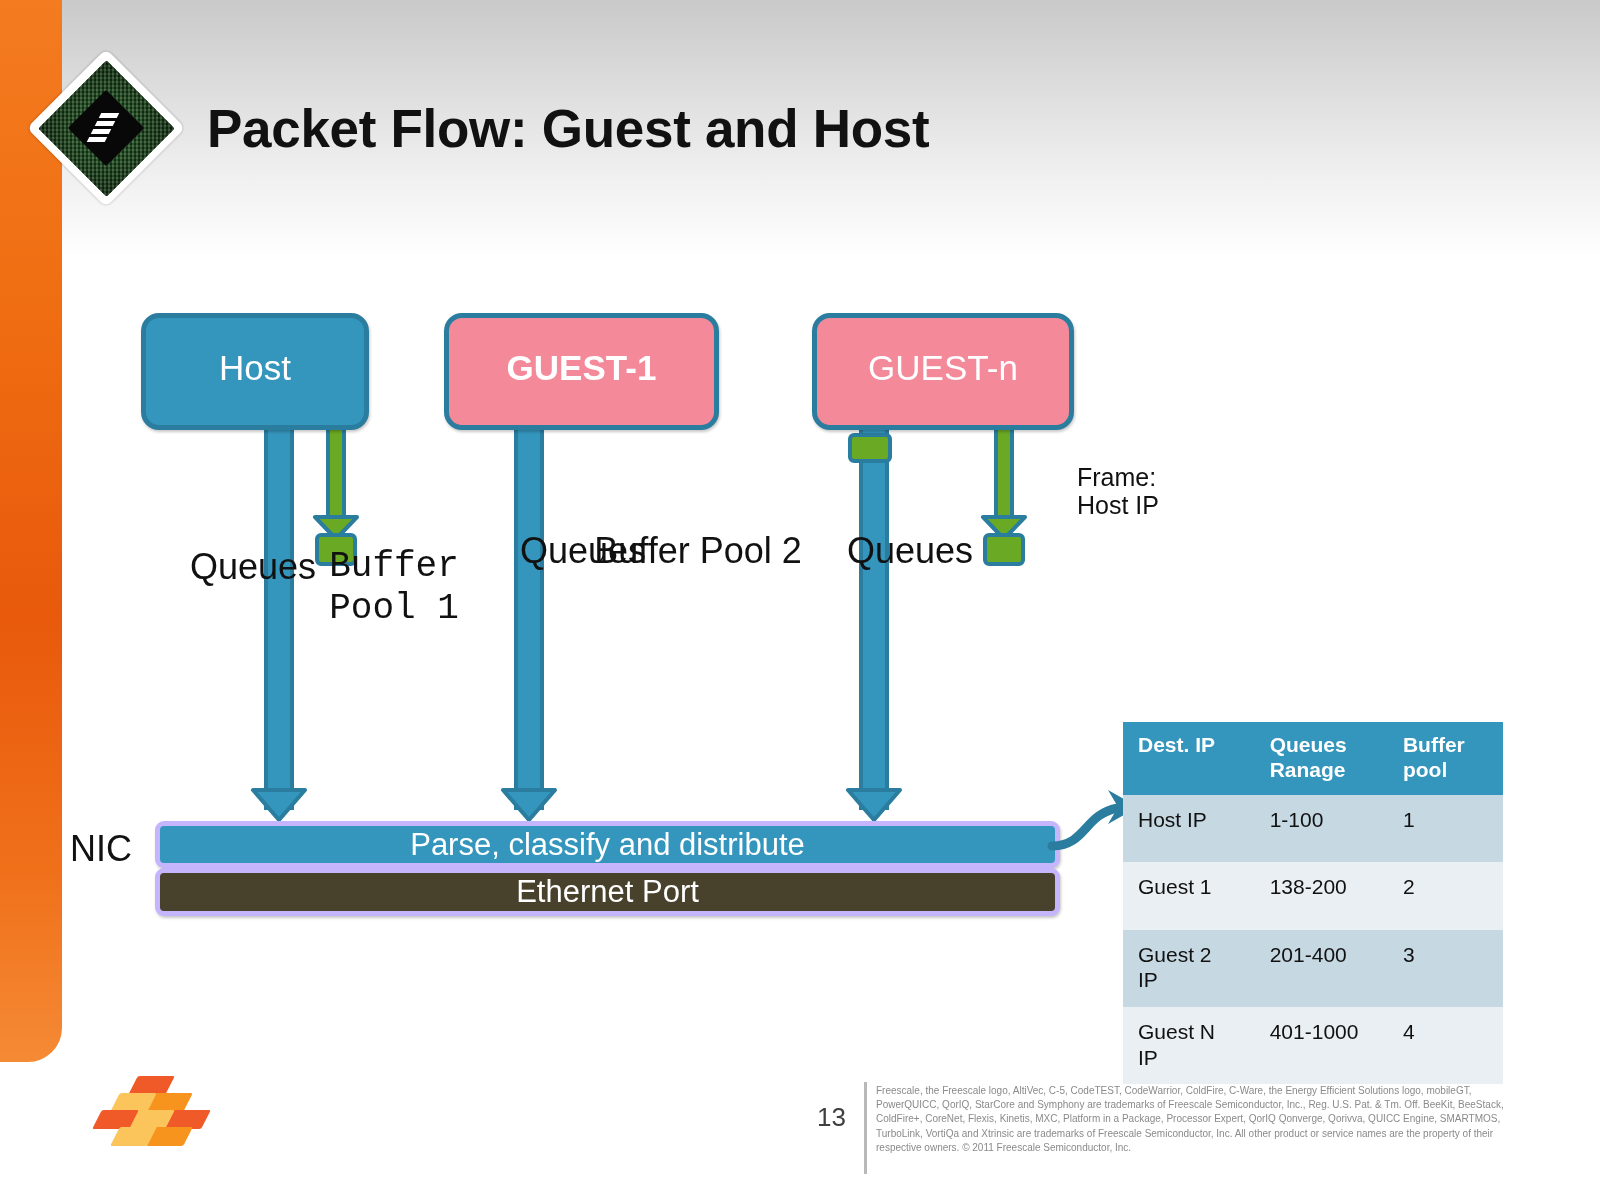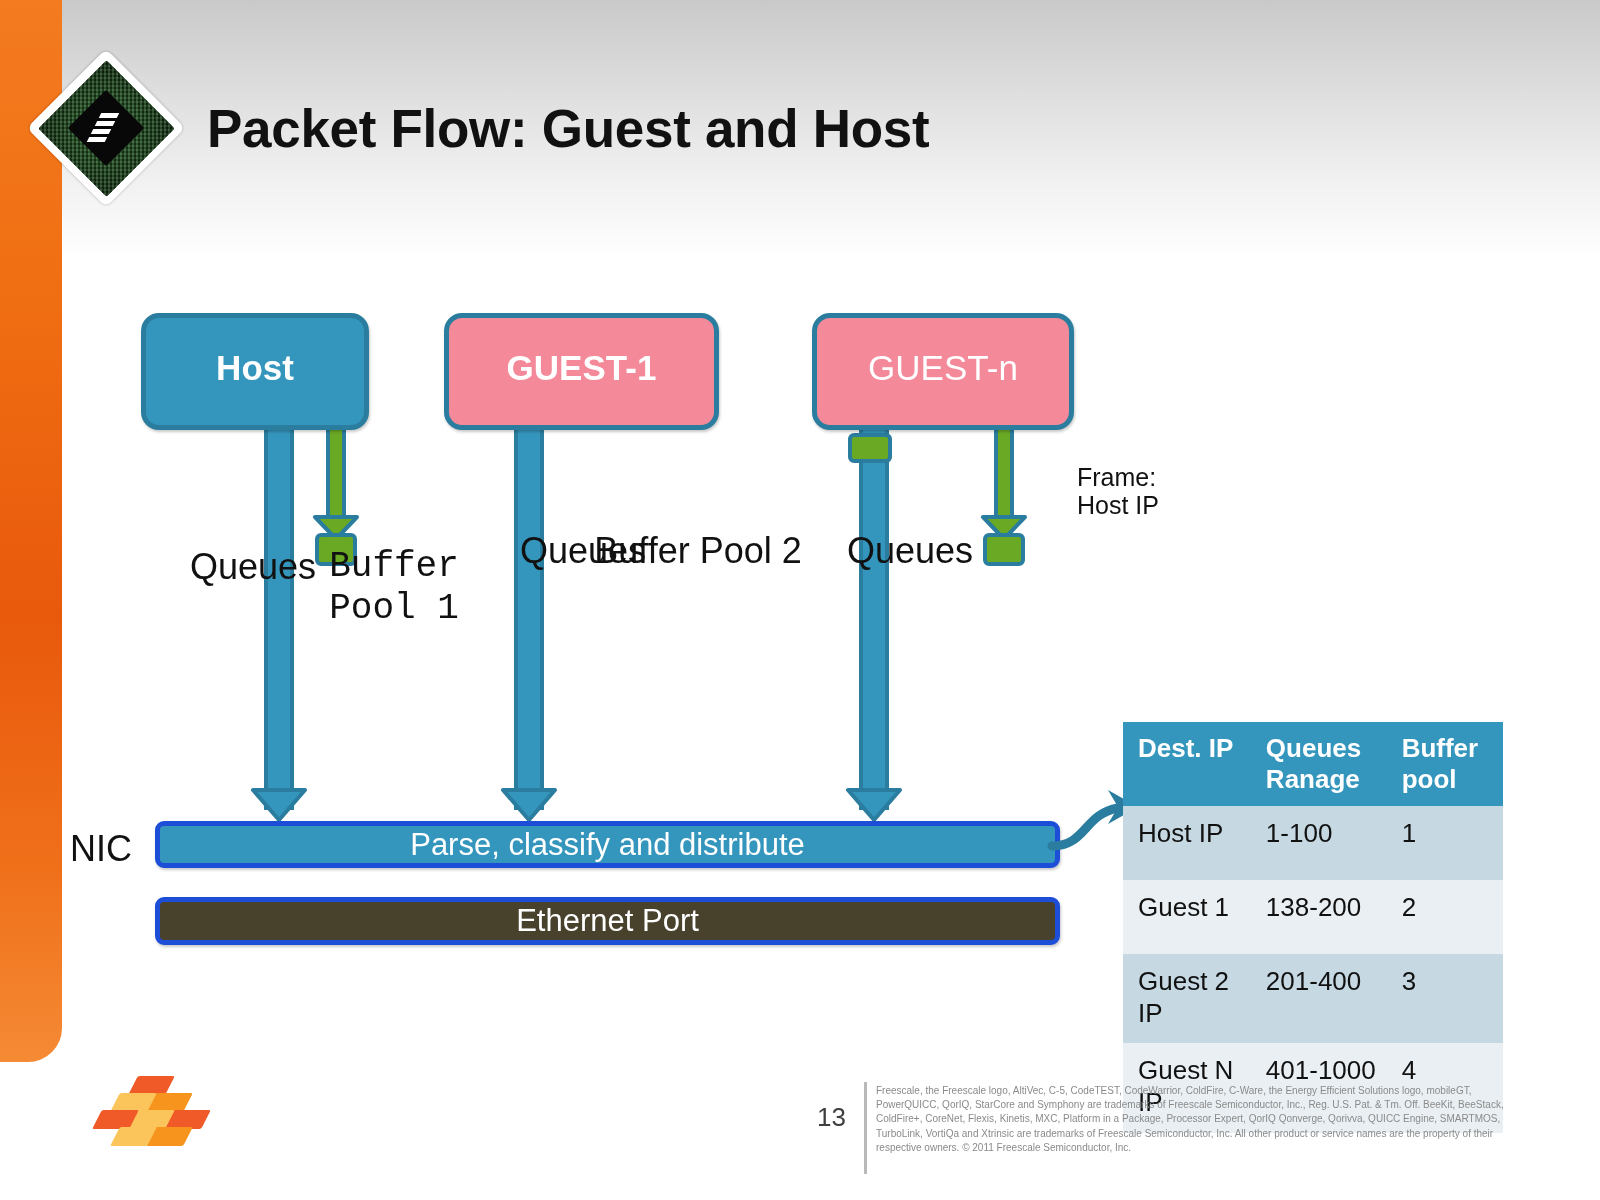--- a/index.html
+++ b/index.html
@@ -107,21 +107,21 @@
     display: flex;
     align-items: center;
     justify-content: center;
     color: #ffffff;
     font-size: 35px;
     box-shadow: 1px 2px 3px rgba(0,0,0,.22);
   }
   .vm-host  { left: 141px; top: 313px; width: 228px; height: 117px; background: #3596bd; }
   .vm-g1    { left: 444px; top: 313px; width: 275px; height: 117px; background: #f4899a; font-weight: bold; }
   .vm-gn    { left: 812px; top: 313px; width: 262px; height: 117px; background: #f4899a; }
-  .vm-host span { position: relative; top: -4px; font-weight: bold; }
+  .vm-host span { position: relative; top: -4px; }
   .vm-g1 span, .vm-gn span { position: relative; top: -4px; }
 
   
   .pipe {
     position: absolute;
     width: 30px;
     background: #3596bd;
     border-left: 4px solid #2a7d9e;
     border-right: 4px solid #2a7d9e;
     box-sizing: border-box;
@@ -193,43 +193,43 @@
   .lbl-nic {
     position: absolute;
     left: 70px; top: 828px;
     font-size: 36px;
     color: #111111;
   }
 
   
   .bar {
     position: absolute;
-    border: 5px solid #1d4ed8;
+    border: 5px solid #c4b5fd;
     border-radius: 9px;
     box-sizing: border-box;
     display: flex;
     align-items: center;
     justify-content: center;
     color: #ffffff;
     font-size: 31px;
     box-shadow: 1px 2px 3px rgba(0,0,0,.22);
   }
   .bar-parse { left: 155px; top: 821px; width: 905px; height: 47px; background: #3596bd; }
-  .bar-eth   { left: 155px; top: 868px; width: 905px; height: 48px; background: #48412c; margin-top: 29px; }
+  .bar-eth   { left: 155px; top: 868px; width: 905px; height: 48px; background: #48412c; }
 
   
   .curve-arrow { position: absolute; left: 1046px; top: 774px; width: 130px; height: 86px; }
 
   
   .tbl {
     position: absolute;
     left: 1123px; top: 722px;
     width: 380px;
     border-collapse: collapse;
-    font-size: 26px;
+    font-size: 21px;
     color: #111111;
   }
   .tbl th {
     background: #3596bd;
     color: #ffffff;
     text-align: left;
     font-weight: bold;
     padding: 11px 8px 12px 15px;
     vertical-align: top;
     line-height: 1.18;

